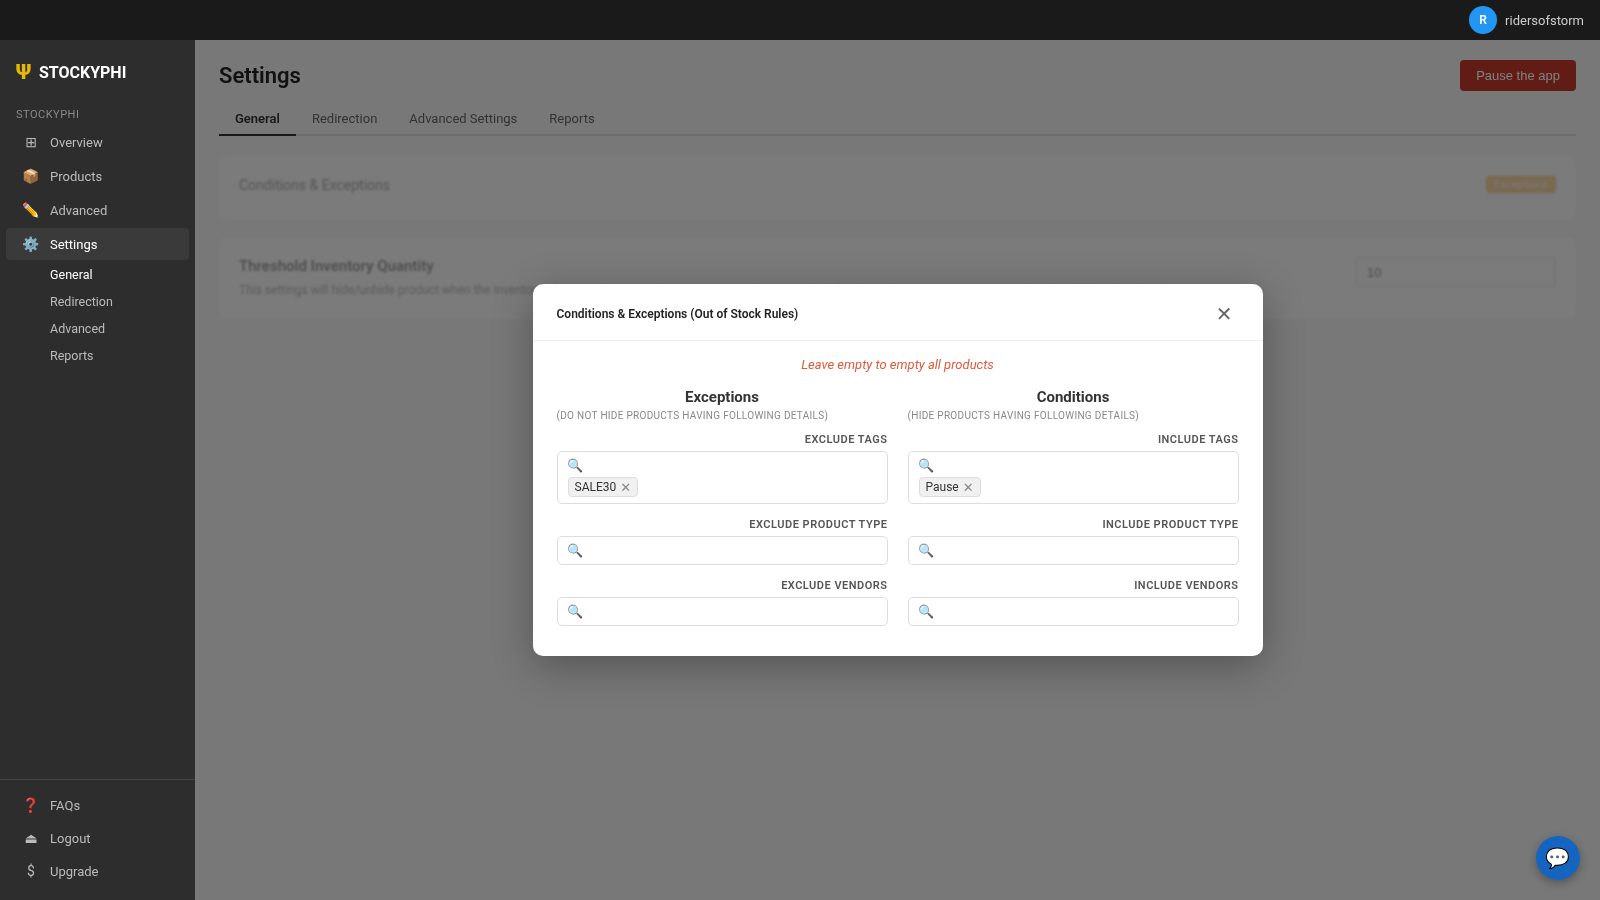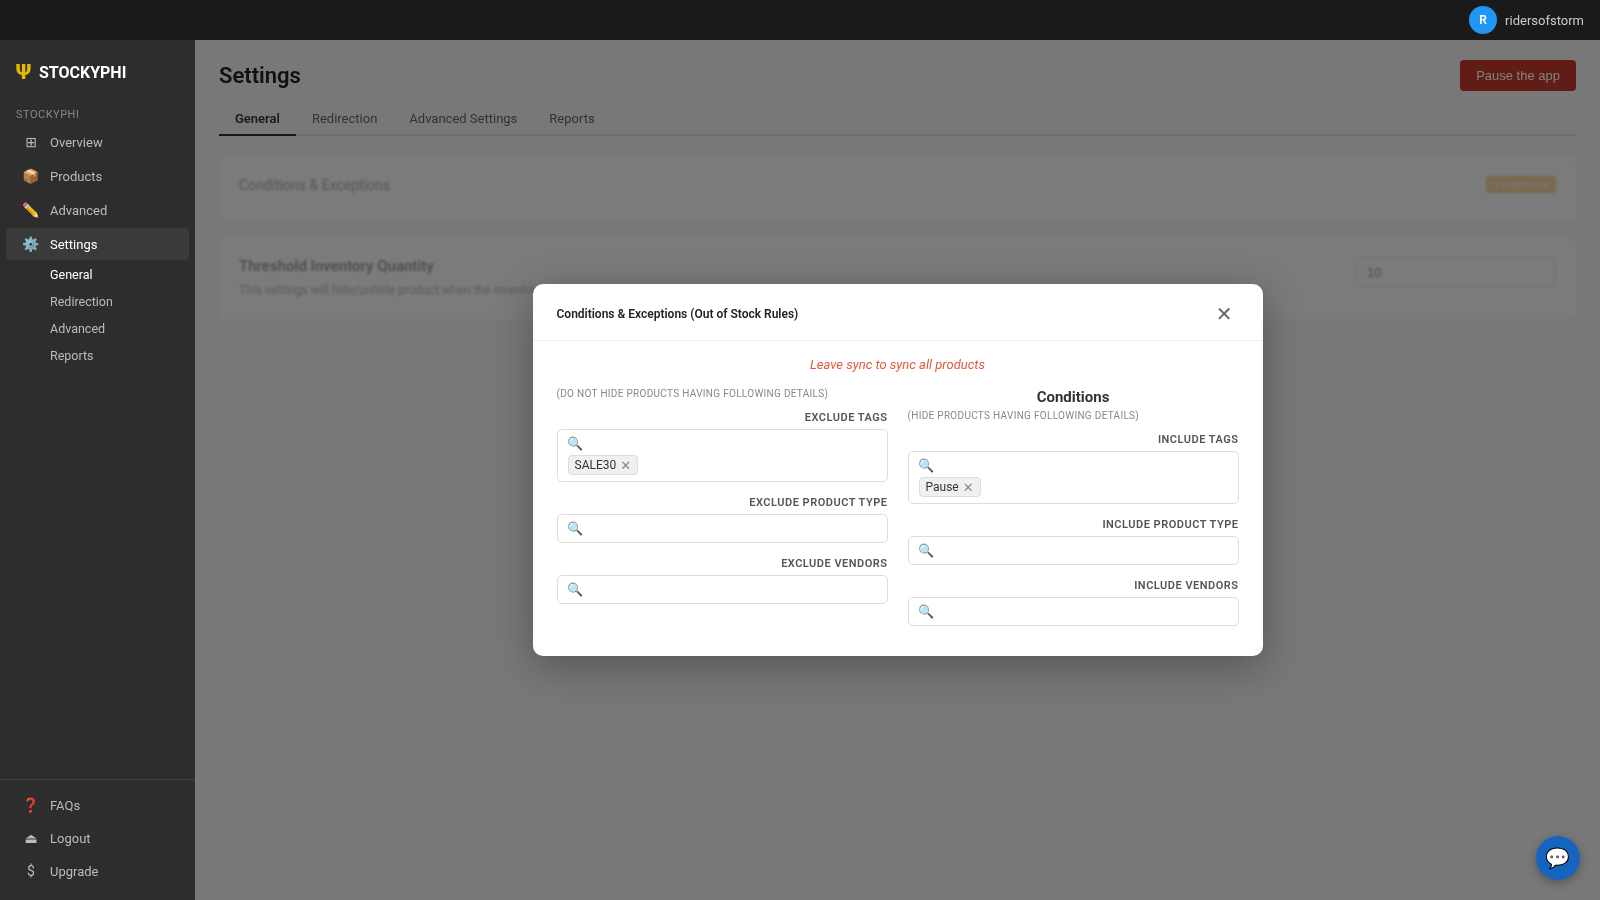--- a/index.html
+++ b/index.html
@@ -593,25 +593,26 @@
 
     <div class="modal-overlay">
       <div class="modal">
 
         <div class="modal-header">
           <span class="modal-title">Conditions &amp; Exceptions (Out of Stock Rules)</span>
           <button class="modal-close">✕</button>
         </div>
 
         <div class="modal-body">
-          <div class="modal-hint">Leave sync to sync all products</div>
+          <div class="modal-hint">Leave empty to empty all products</div>
 
           <div class="modal-columns">
 
             <div>
+              <div class="col-header">Exceptions</div>
               <div class="col-subheader">(DO NOT HIDE PRODUCTS HAVING FOLLOWING DETAILS)</div>
 
               <div class="field-group">
                 <div class="field-label">EXCLUDE TAGS</div>
                 <div class="tags-area">
                   <div class="tags-search-row">
                     <span class="search-icon-char">🔍</span>
                     <input type="text" placeholder="" style="">
                   </div>
                   <div class="tag-chips">

